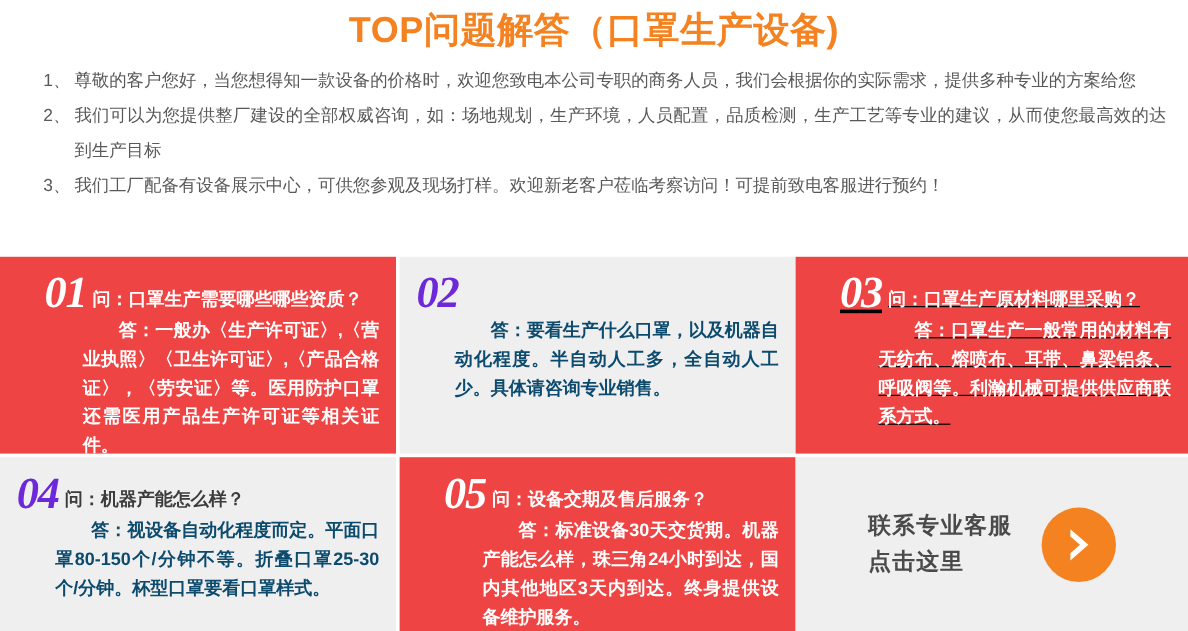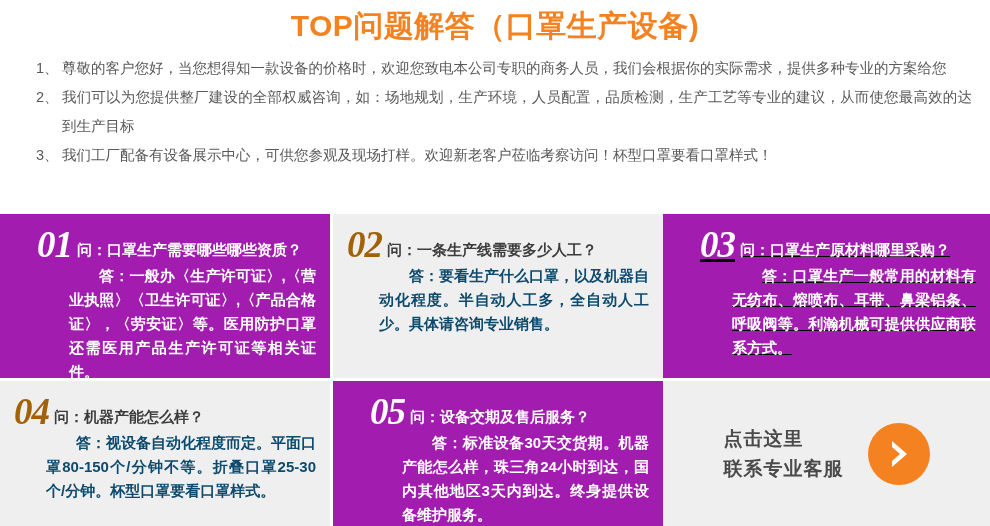--- a/index.html
+++ b/index.html
@@ -63,39 +63,39 @@
     height: 164px;
     padding: 12px 14px 10px 14px;
     overflow: hidden;
   }
   .card.r2 { height: 145px; top: 167px; }
   .card.r1 { top: 0px; }
   .c1 { left: 0px; }
   .c2 { left: 333px; }
   .c3 { left: 663px; width: 327px; text-decoration: underline; }
 
-  .card-orange { background: #a21caf; padding-left: 37px; }
+  .card-orange { background: #ef4444; padding-left: 37px; }
   .card-gray   { background: #EFEFEF; }
 
   .q-line {
     display: flex;
     align-items: baseline;
     margin-bottom: 2px;
   }
   .card-num {
     font-style: italic;
     font-weight: bold;
     font-size: 37px;
     line-height: 38px;
     letter-spacing: -1px;
     margin-right: 5px;
     font-family: "Liberation Serif", "DejaVu Serif", serif;
   }
   .card-orange .card-num { color: #FFFFFF; }
-  .card-gray   .card-num { color: #a16207; }
+  .card-gray   .card-num { color: #6d28d9; }
 
   .q-text {
     font-size: 15px;
     font-weight: bold;
     line-height: 20px;
     position: relative;
     top: -2px;
   }
   .card-orange .q-text { color: #FFFFFF; }
   .card-gray   .q-text { color: #3C3C3C; }
@@ -157,38 +157,37 @@
     <div class="intro-item">
       <span class="intro-index">1、</span>
       <span>尊敬的客户您好，当您想得知一款设备的价格时，欢迎您致电本公司专职的商务人员，我们会根据你的实际需求，提供多种专业的方案给您</span>
     </div>
     <div class="intro-item">
       <span class="intro-index">2、</span>
       <span>我们可以为您提供整厂建设的全部权威咨询，如：场地规划，生产环境，人员配置，品质检测，生产工艺等专业的建议，从而使您最高效的达到生产目标</span>
     </div>
     <div class="intro-item">
       <span class="intro-index">3、</span>
-      <span>我们工厂配备有设备展示中心，可供您参观及现场打样。欢迎新老客户莅临考察访问！杯型口罩要看口罩样式！</span>
+      <span>我们工厂配备有设备展示中心，可供您参观及现场打样。欢迎新老客户莅临考察访问！可提前致电客服进行预约！</span>
     </div>
   </div>
 
   <div class="grid">
 
     <div class="card r1 c1 card-orange">
       <div class="q-line">
         <span class="card-num">01</span>
         <span class="q-text">问：口罩生产需要哪些哪些资质？</span>
       </div>
       <div class="a-text">答：一般办〈生产许可证〉,〈营业执照〉〈卫生许可证〉,〈产品合格证〉，〈劳安证〉等。医用防护口罩还需医用产品生产许可证等相关证件。</div>
     </div>
 
     <div class="card r1 c2 card-gray">
       <div class="q-line">
         <span class="card-num">02</span>
-        <span class="q-text">问：一条生产线需要多少人工？</span>
       </div>
       <div class="a-text">答：要看生产什么口罩，以及机器自动化程度。半自动人工多，全自动人工少。具体请咨询专业销售。</div>
     </div>
 
     <div class="card r1 c3 card-orange">
       <div class="q-line">
         <span class="card-num">03</span>
         <span class="q-text">问：口罩生产原材料哪里采购？</span>
       </div>
       <div class="a-text">答：口罩生产一般常用的材料有无纺布、熔喷布、耳带、鼻梁铝条、呼吸阀等。利瀚机械可提供供应商联系方式。</div>
@@ -205,22 +204,22 @@
     <div class="card r2 c2 card-orange">
       <div class="q-line">
         <span class="card-num">05</span>
         <span class="q-text">问：设备交期及售后服务？</span>
       </div>
       <div class="a-text">答：标准设备30天交货期。机器产能怎么样，珠三角24小时到达，国内其他地区3天内到达。终身提供设备维护服务。</div>
     </div>
 
     <div class="cta">
       <div class="cta-text">
+        <div>联系专业客服</div>
         <div>点击这里</div>
-        <div>联系专业客服</div>
       </div>
       <div class="cta-circle">
         <svg width="30" height="34" viewBox="0 0 30 34" aria-hidden="true">
           <path d="M8 4 L23 17 L8 30 L8 24 L16 17 L8 10 Z" fill="#ffffff"></path>
         </svg>
       </div>
     </div>
 
   </div>
 </div>

